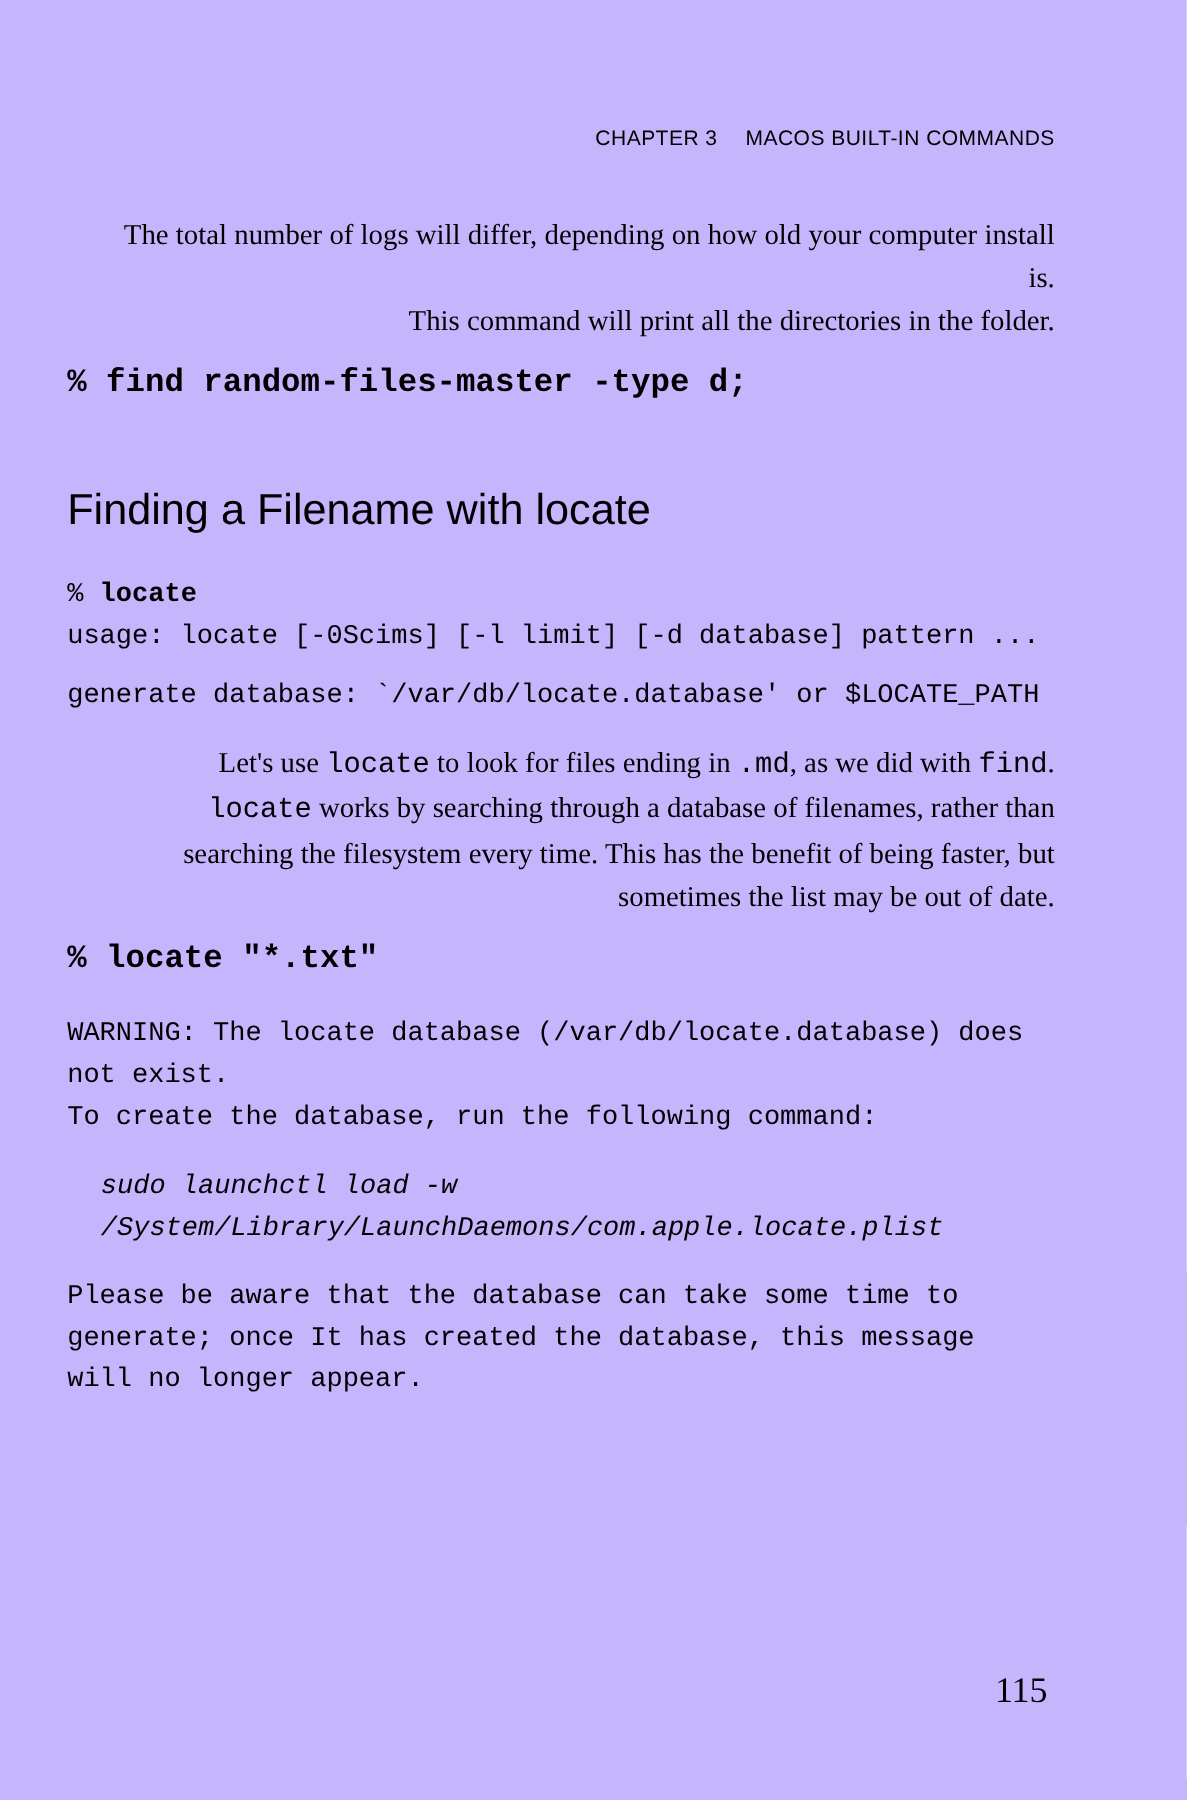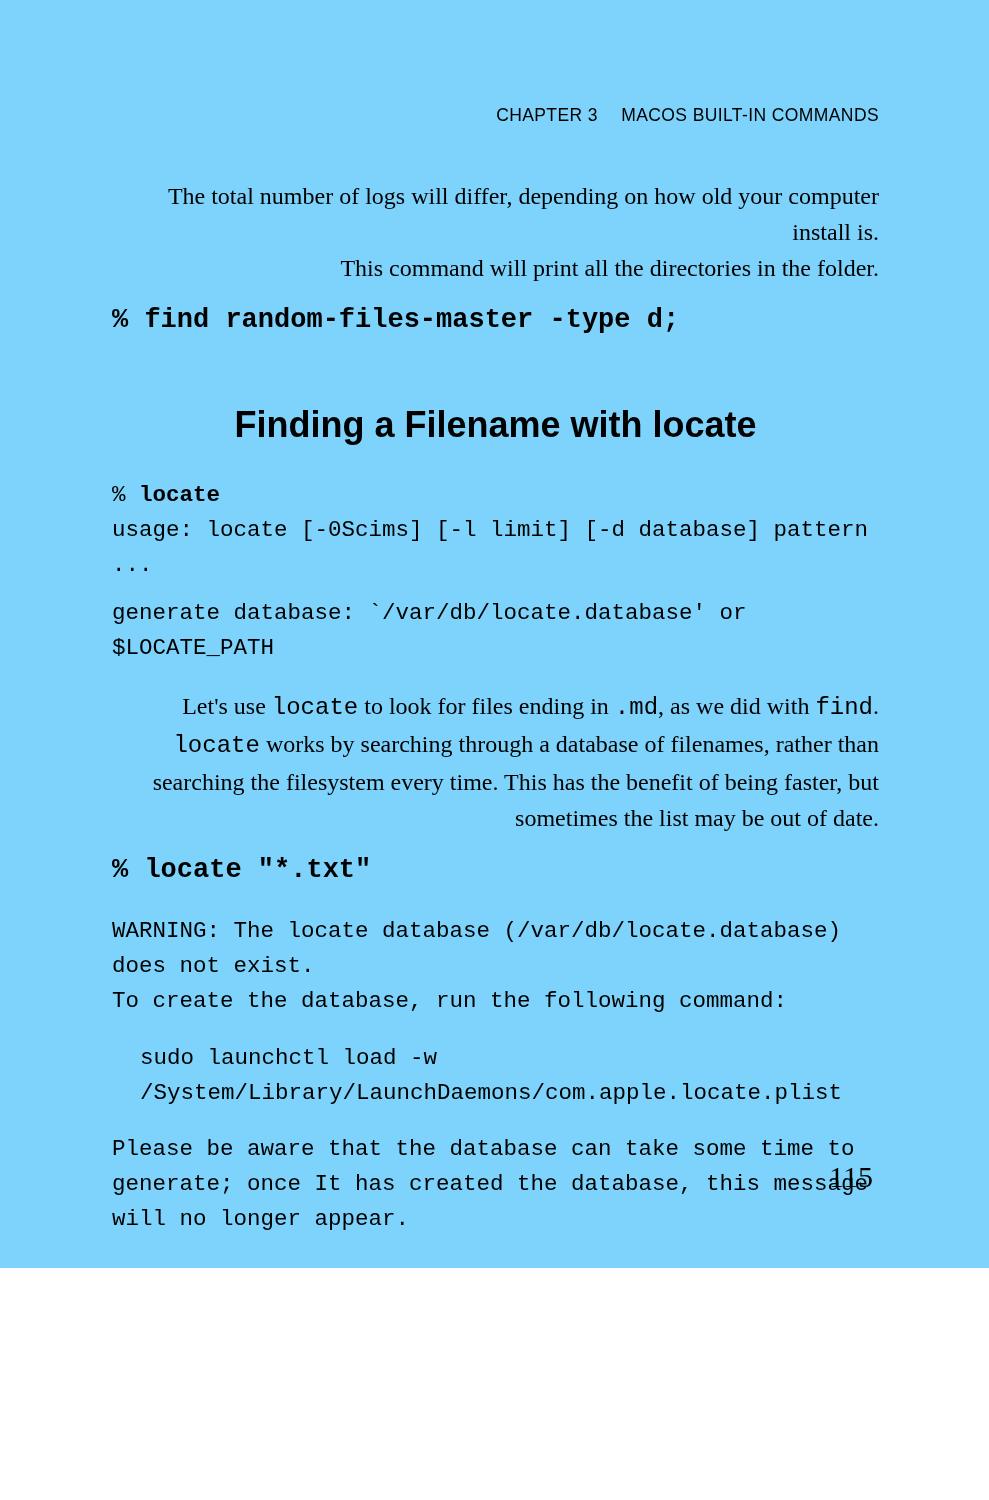--- a/index.html
+++ b/index.html
@@ -6,24 +6,24 @@
     body {
       margin: 0;
       padding: 0;
       background: #fff;
       font-family: Georgia, 'Times New Roman', serif;
       color: #000;
     }
     .page {
       box-sizing: border-box;
       width: 989px;
-      height: 1268px;
-      padding: 105px 110px 70px 112px;
+      height: 1500px;
+      padding: 105px 110px 70px 56px;
       position: relative;
-      background: #7dd3fc;
+      background: #c4b5fd;
     }
     .running-head {
       font-family: Arial, Helvetica, sans-serif;
       font-size: 17.5px;
       letter-spacing: 0.4px;
       text-align: right;
       margin-bottom: 52px;
     }
     .running-head .chap { margin-right: 18px; }
     .body-text {
@@ -37,27 +37,26 @@
     .inline-mono { font-family: 'Courier New', Courier, monospace; font-size: 24px; }
     .bold { font-weight: 700; }
     .code-line {
       font-family: 'Courier New', Courier, monospace;
       font-size: 22.5px;
       line-height: 1.55;
       white-space: pre-wrap;
       margin: 0;
     }
     .code-line.bold { font-weight: 700; font-size: 27px; }
-    .code-indent { padding-left: 28px; }
+    .code-indent { padding-left: 28px; font-style: italic; }
     h2 {
       font-family: Arial, Helvetica, sans-serif;
       font-size: 36px;
-      font-weight: 700;
+      font-weight: 400;
       margin: 48px 0 18px 0;
-      text-align: center;
     }
     .gap-m { height: 14px; }
     .gap-l { height: 22px; }
     .pagenum {
       position: absolute;
       bottom: 74px;
       right: 116px;
       font-family: Georgia, serif;
       font-size: 30px;
       text-align: right;

